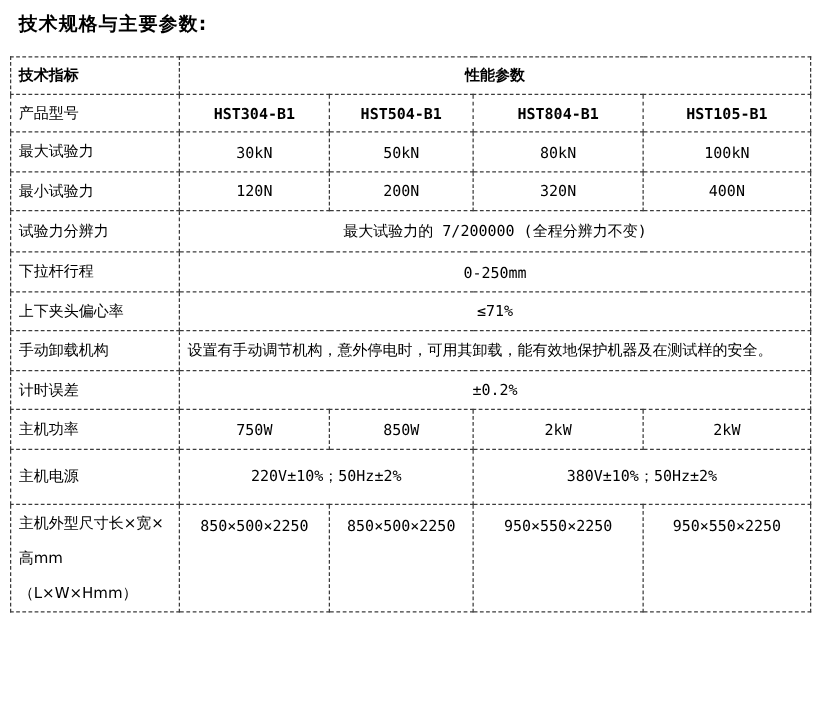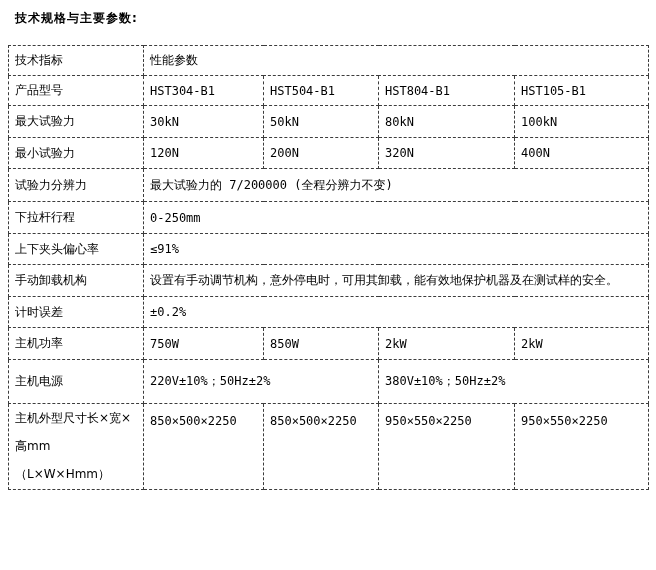--- a/index.html
+++ b/index.html
@@ -5,39 +5,40 @@
   * { box-sizing: border-box; }
   html, body { margin: 0; padding: 0; }
   body {
     width: 656px; height: 570px; overflow: hidden;
     background: #ffffff; color: #000000;
     font-family: "DejaVu Sans", "Liberation Sans", sans-serif;
     position: relative;
   }
   .page-title {
     position: absolute; left: 15px; top: 10px;
-    font-size: 12px; font-weight: bold; letter-spacing: 1px;
+    font-size: 15px; font-weight: bold; letter-spacing: 1px;
   }
   table.spec {
     position: absolute; left: 8px; top: 45px; width: 640px;
     border-collapse: collapse; table-layout: fixed;
     font-size: 12px;
   }
   td {
     border: 1px dashed #3c3c3c;
     padding: 0 6px;
     vertical-align: middle;
     overflow: hidden;
     white-space: normal;
   }
   .lbl { text-align: left; }
   .val {
+    text-align: center;
     font-family: "DejaVu Sans Mono", "DejaVu Sans", sans-serif;
   }
-  .bold { font-weight: normal; }
+  .bold { font-weight: bold; }
   .left { text-align: left !important; }
   .size-lbl { line-height: 2.35; }
 </style>
 </head>
 <body>
 
 <div class="page-title">技术规格与主要参数:</div>
 
 <table class="spec">
   <colgroup>
@@ -86,21 +87,21 @@
   </tr>
 
 
   <tr style="height:32px">
     <td class="lbl">下拉杆行程</td>
     <td class="val" colspan="4">0-250mm</td>
   </tr>
 
   <tr style="height:31px">
     <td class="lbl">上下夹头偏心率</td>
-    <td class="val" colspan="4">≤91%</td>
+    <td class="val" colspan="4">≤71%</td>
   </tr>
 
   <tr style="height:32px">
     <td class="lbl">手动卸载机构</td>
     <td class="val left" colspan="4" style="font-family:Liberation Mono, monospace">设置有手动调节机构，意外停电时，可用其卸载，能有效地保护机器及在测试样的安全。</td>
   </tr>
 
   <tr style="height:31px">
     <td class="lbl">计时误差</td>
     <td class="val" colspan="4">±0.2%</td>

